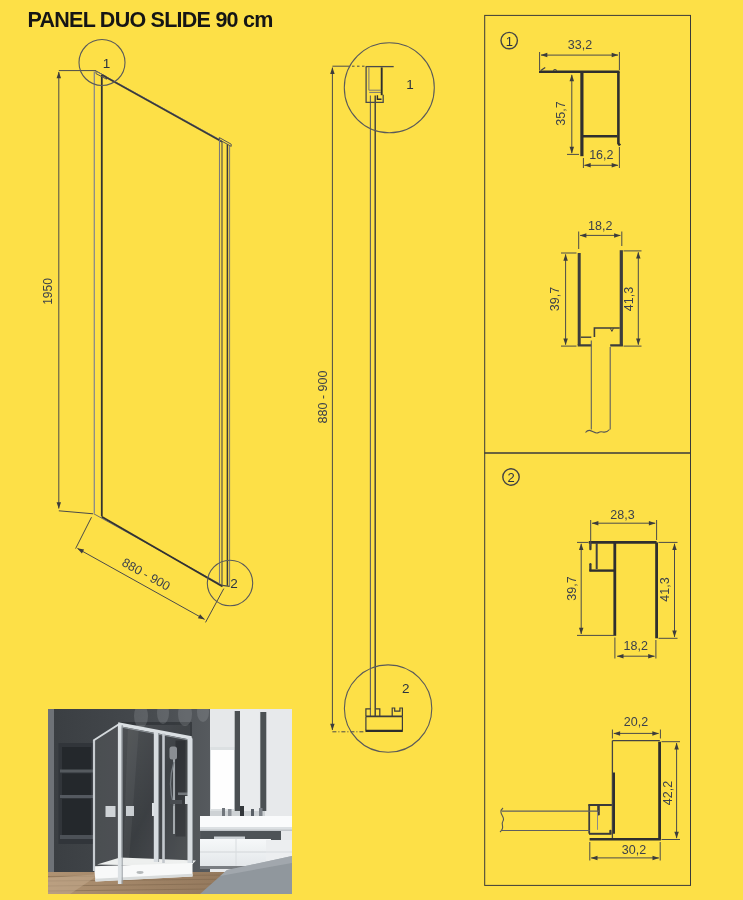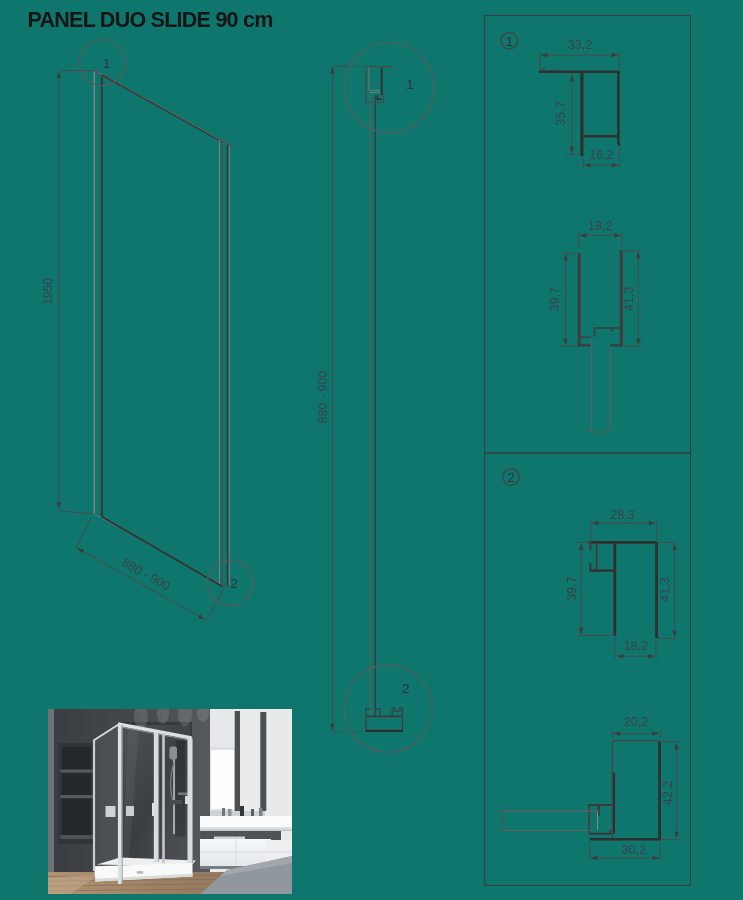--- a/index.html
+++ b/index.html
@@ -1,16 +1,16 @@
 <!DOCTYPE html>
 <html><head>
 <meta charset="utf-8">
 <style>
   html,body{margin:0;padding:0;background:#ffffff;}
-  .page{position:relative;width:743px;height:900px;background:#0f766e;overflow:hidden;
+  .page{position:relative;width:743px;height:900px;background:#fde047;overflow:hidden;
         font-family:"Liberation Sans",sans-serif;}
   svg text{font-family:"Liberation Sans",sans-serif;}
 </style>
 </head>
 <body>
 <div class="page">
 <svg width="743" height="900" viewBox="0 0 743 900">
 <defs>
   <marker id="ar" viewBox="0 0 10 10" refX="9.3" refY="5" markerWidth="9" markerHeight="7" markerUnits="userSpaceOnUse" orient="auto-start-reverse">
     <path d="M0.3,1.8 L9.7,5 L0.3,8.2 Z" fill="#3c3c3c"></path>

